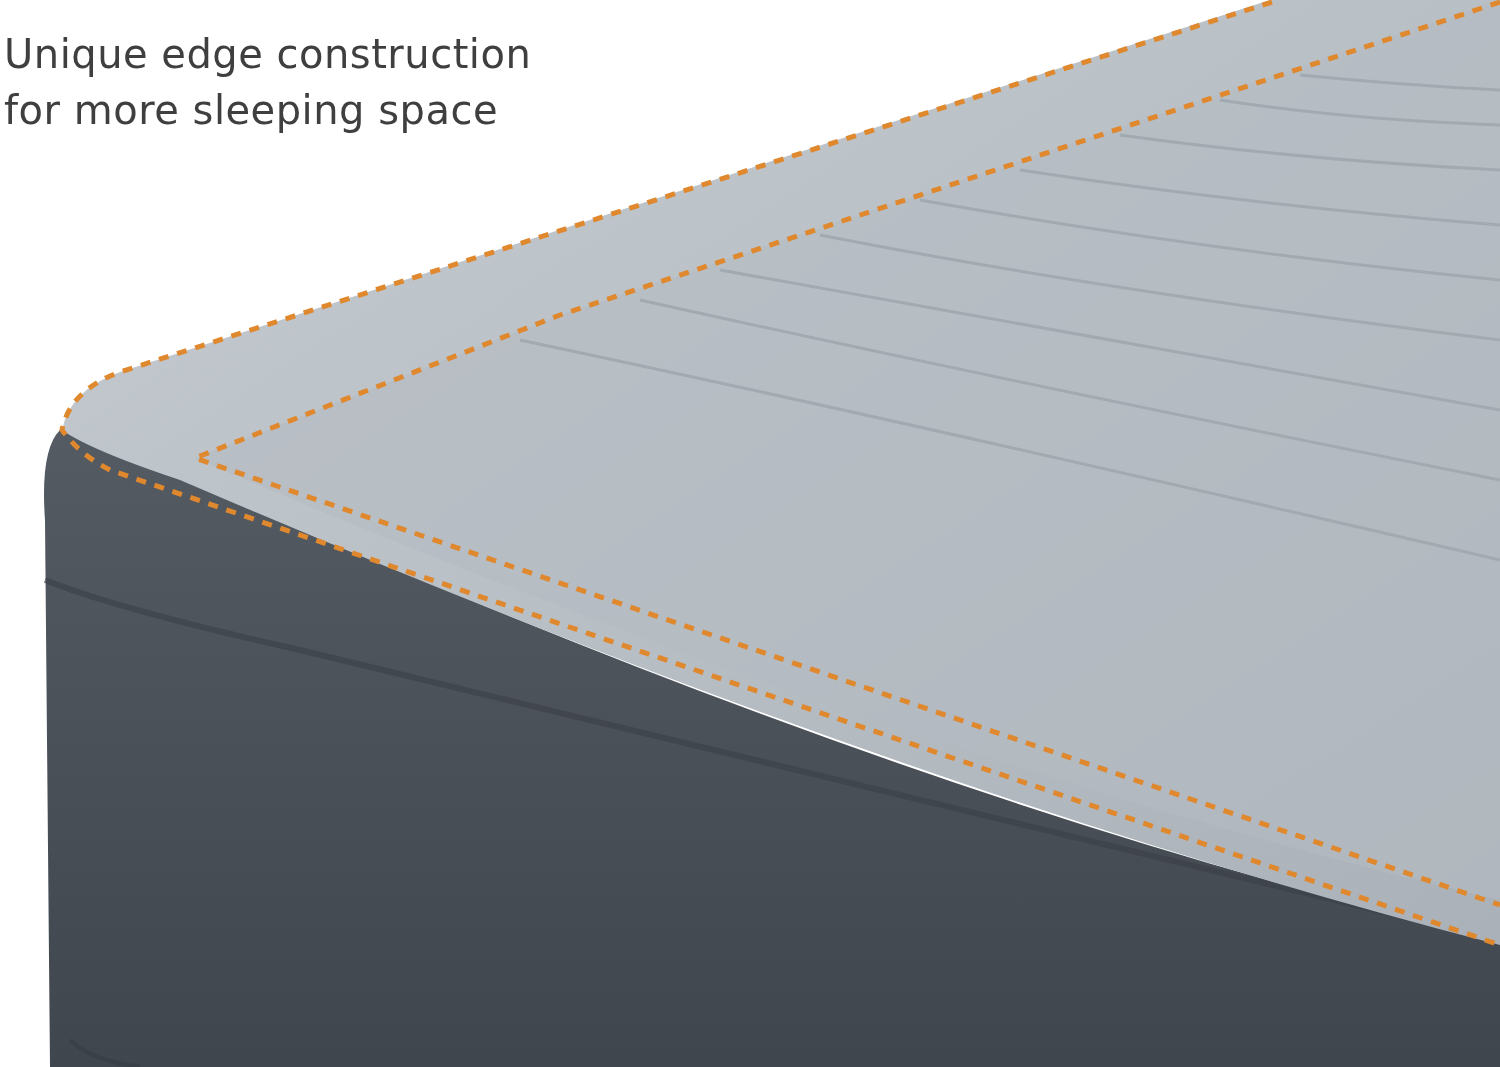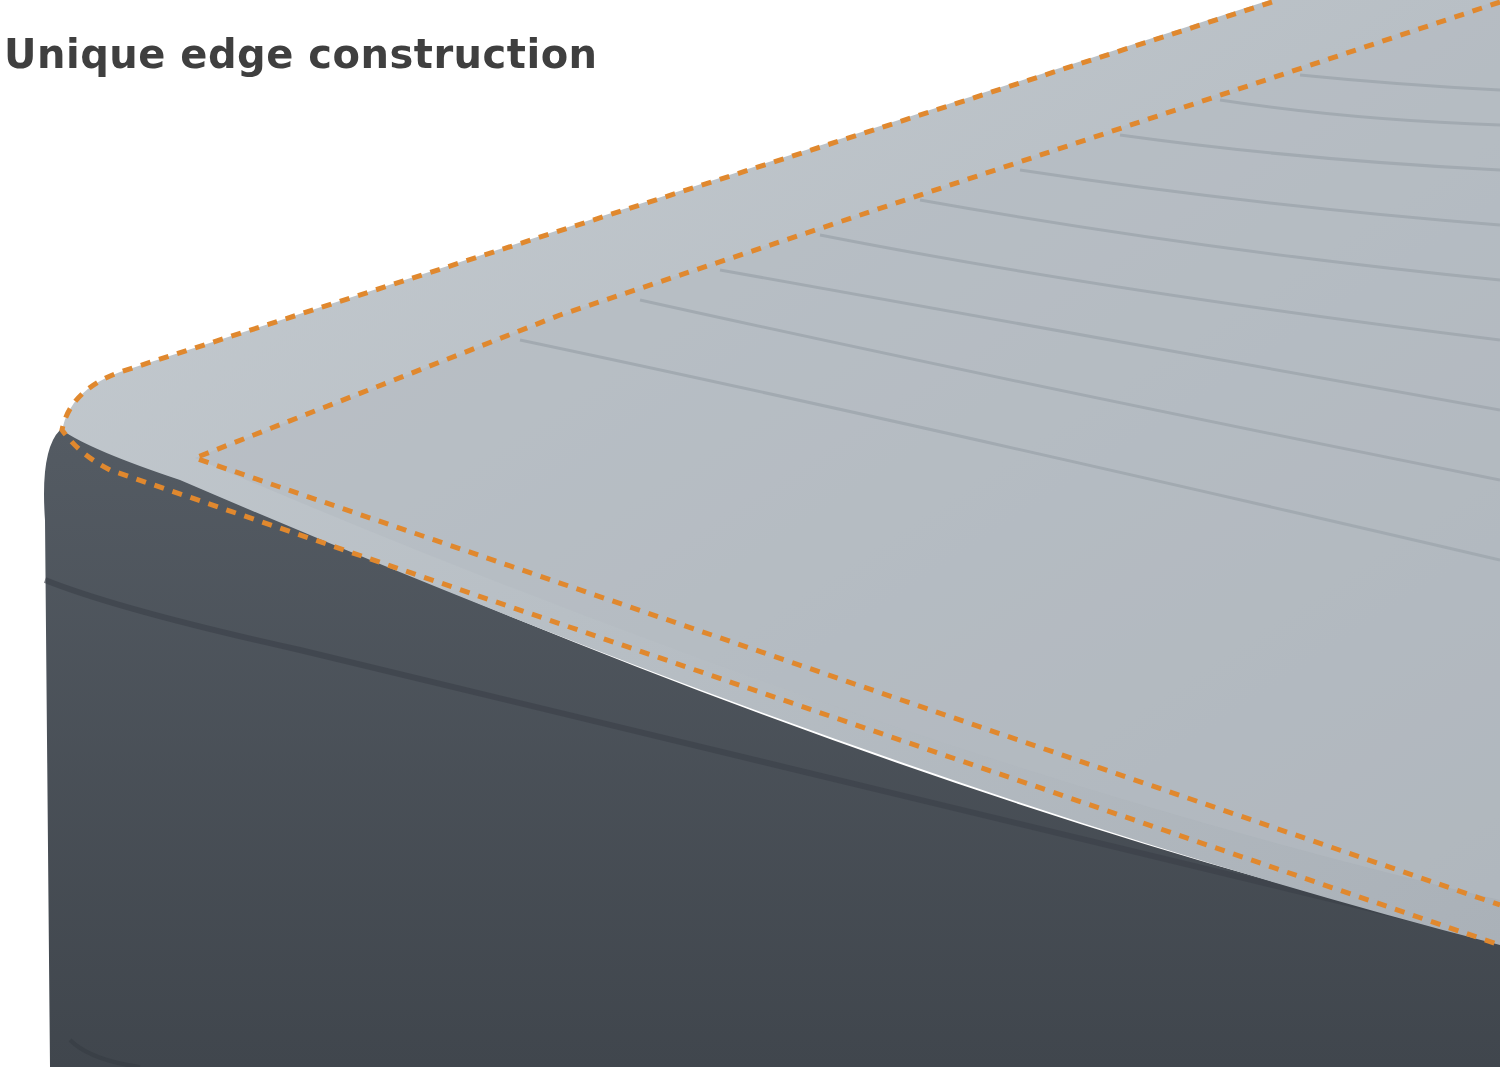--- a/index.html
+++ b/index.html
@@ -4,21 +4,21 @@
   <style>
     html, body { margin: 0; padding: 0; background: #ffffff; }
     body { width: 1500px; height: 1067px; position: relative; overflow: hidden; }
     .scene { position: absolute; left: 0; top: 0; width: 1500px; height: 1067px; }
     .caption {
       position: absolute; left: 4px; top: 26px;
       font-family: "DejaVu Sans", sans-serif;
       font-size: 40px; line-height: 56px; color: #3f3f3f;
       letter-spacing: 0.5px;
     }
-    .caption div { white-space: nowrap; font-weight: bold; }
+    .caption div { white-space: nowrap; }
   </style>
 </head>
 <body>
 
 <div class="scene">
   <svg width="1500" height="1067" viewBox="0 0 1500 1067">
     <defs>
       <linearGradient id="topGrad" x1="0" y1="0" x2="1" y2="1">
         <stop offset="0" stop-color="#c6ccd1"></stop>
         <stop offset="0.5" stop-color="#b8bfc5"></stop>
@@ -53,13 +53,14 @@
 
     <g fill="none" stroke="#e0882e" stroke-width="5" stroke-dasharray="10 9">
       <path d="M1272,2 L120,372 Q70,390 62,430 Q80,455 110,470 L1500,945"></path>
       <path d="M1500,2 L560,315 L195,458 L1500,905"></path>
     </g>
   </svg>
 </div>
 
 <div class="caption">
   <div>Unique edge construction</div>
+  <div>for more sleeping space</div>
 </div>
 
 </body></html>

